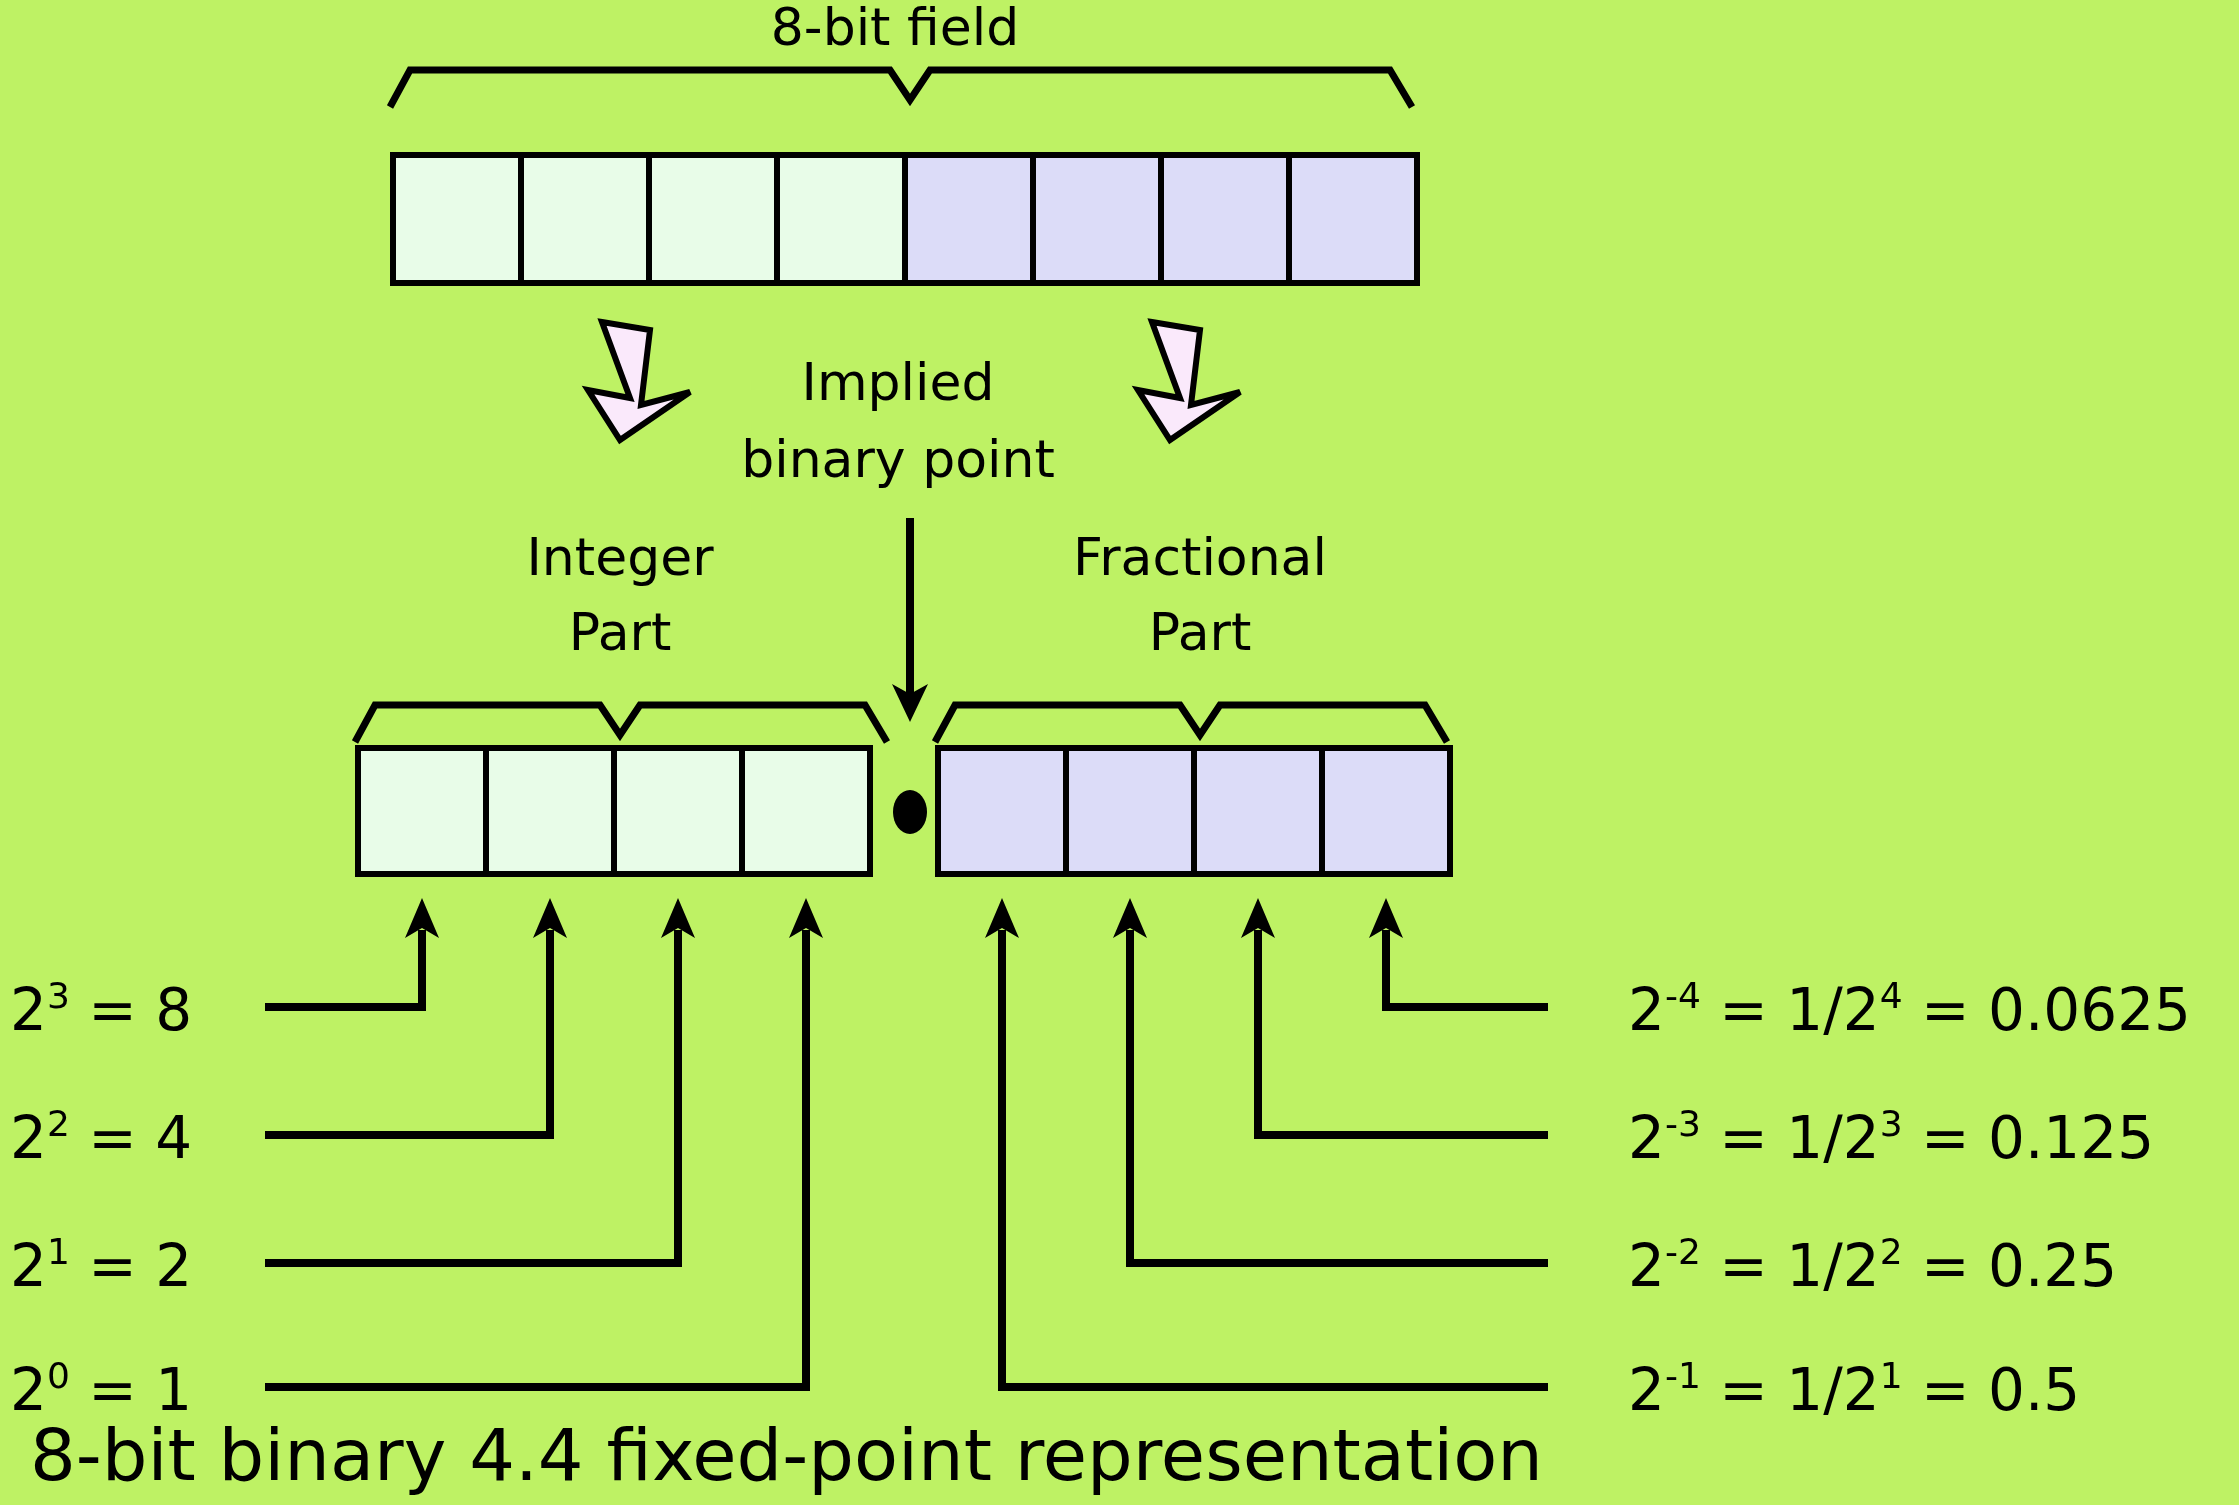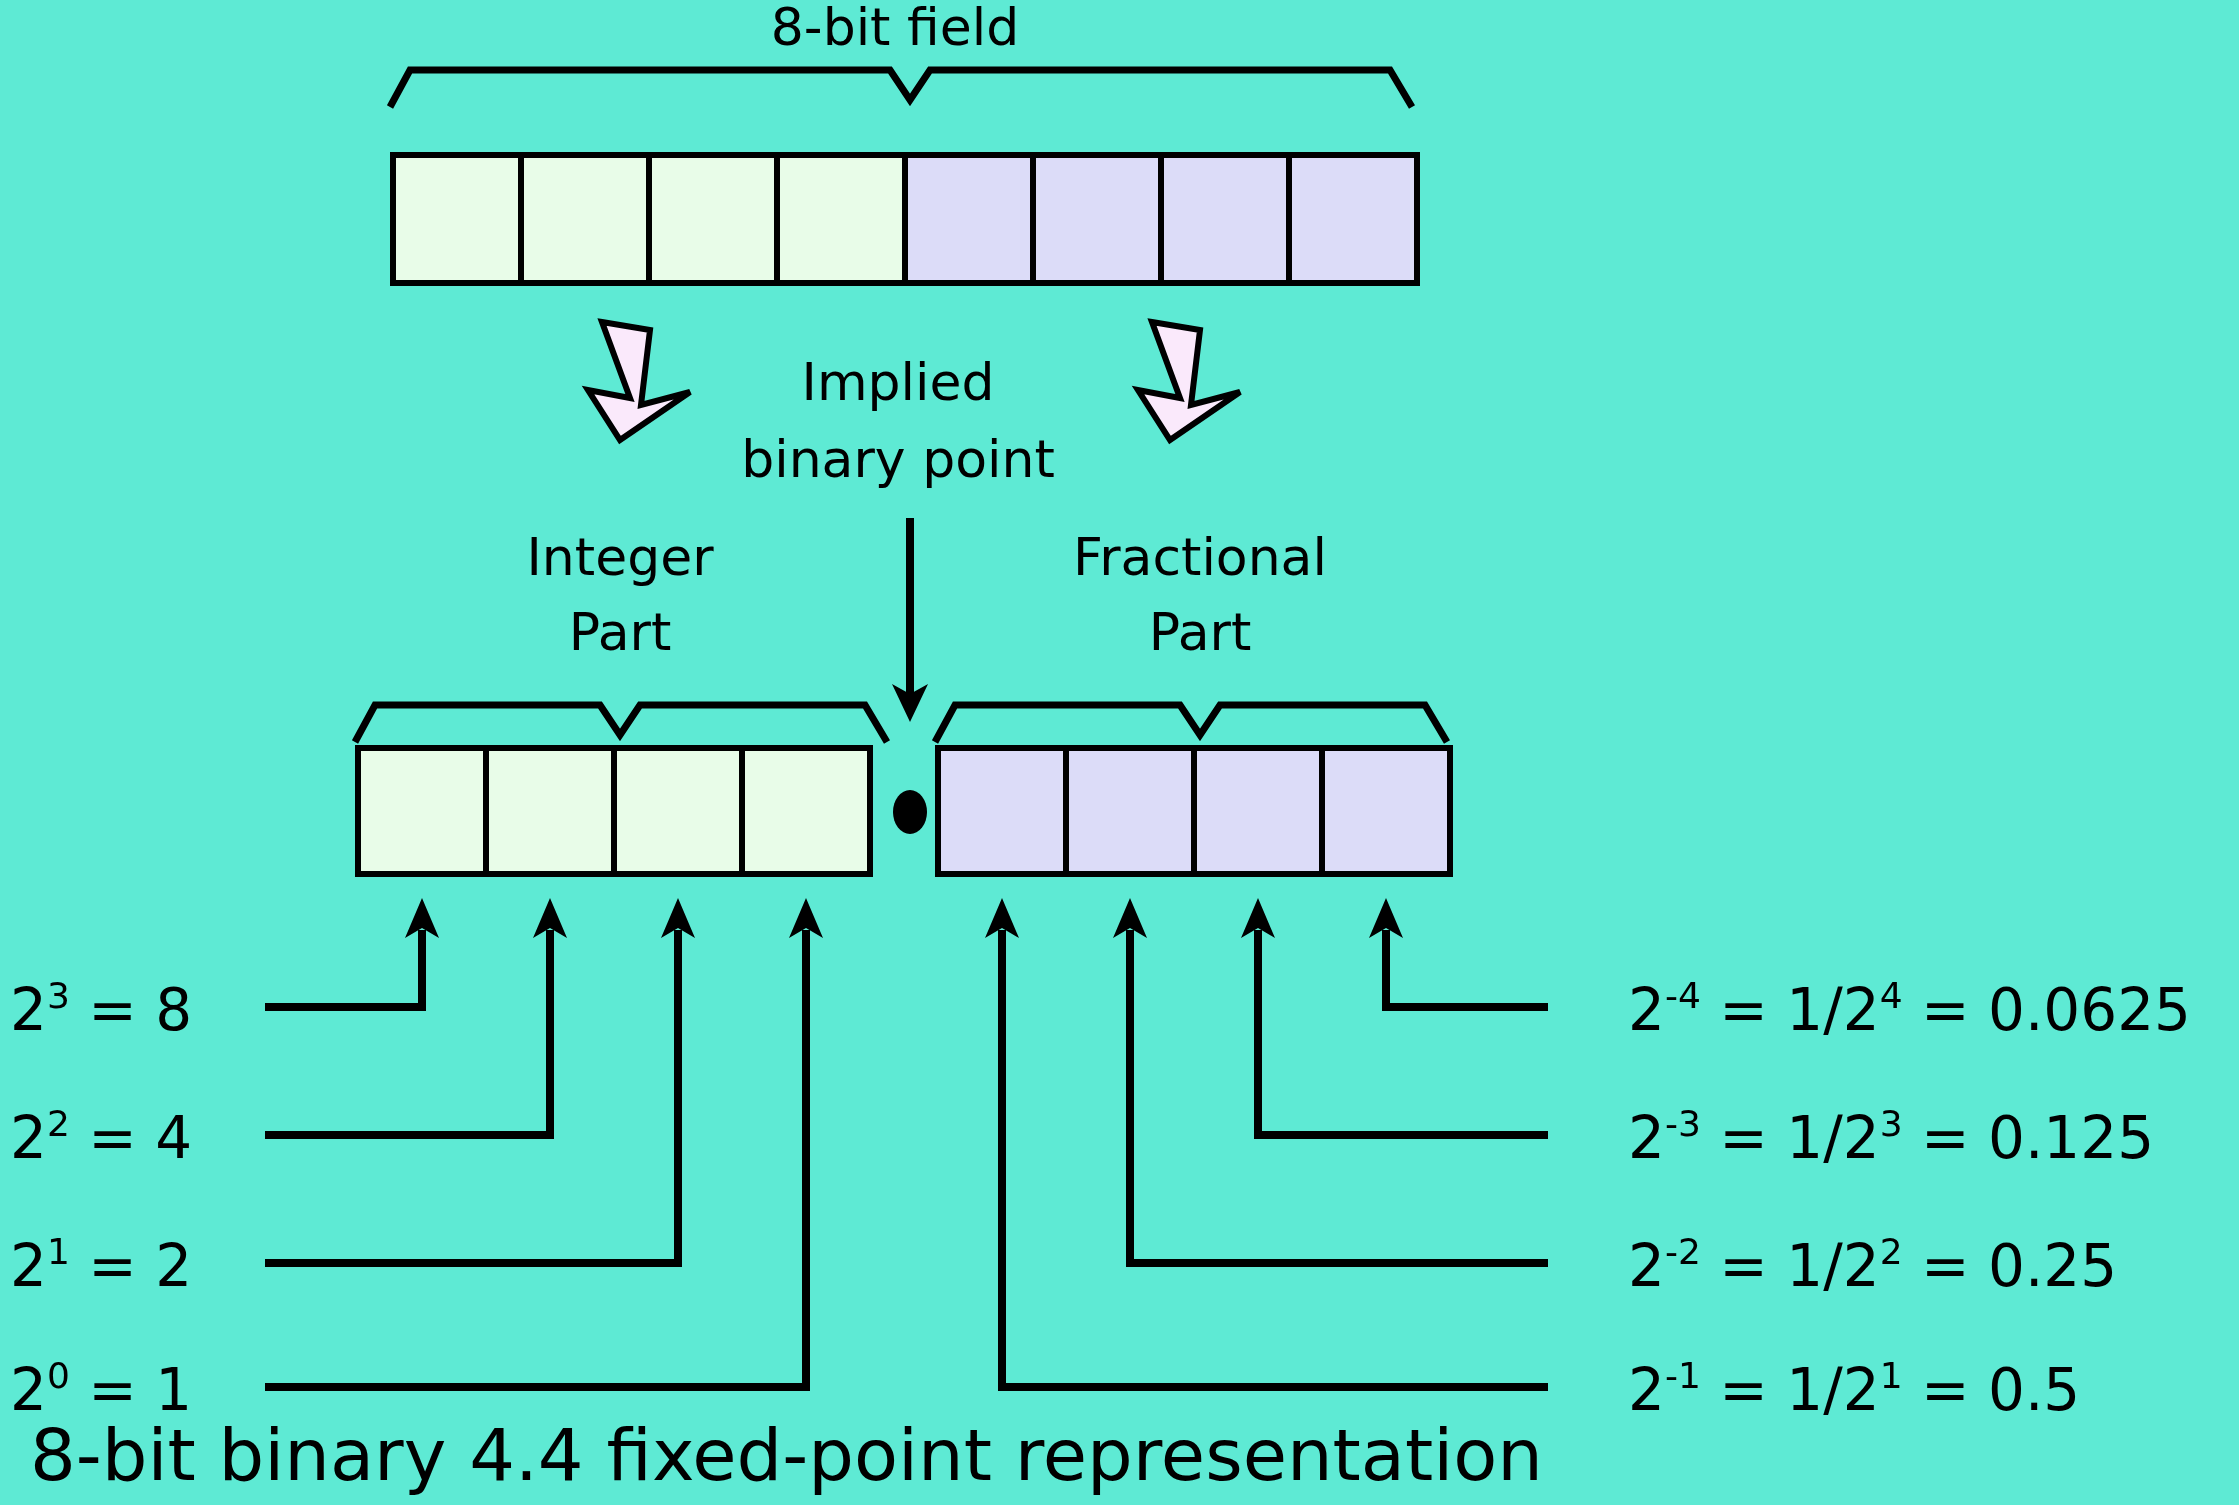--- a/index.html
+++ b/index.html
@@ -7,21 +7,21 @@
     padding: 0;
     background: #ffffff;
   }
   body {
     font-family: "DejaVu Sans", sans-serif;
   }
   #canvas {
     position: relative;
     width: 2239px;
     height: 1505px;
-    background: #5eead4;
+    background: #bef264;
     overflow: hidden;
   }
   #diagram-svg {
     position: absolute;
     left: 0;
     top: 0;
     width: 2239px;
     height: 1505px;
   }
   .dtext {

